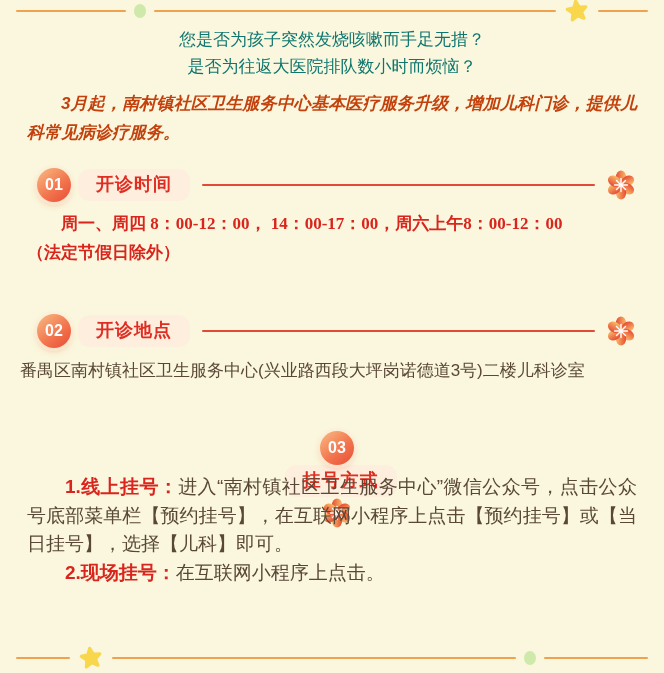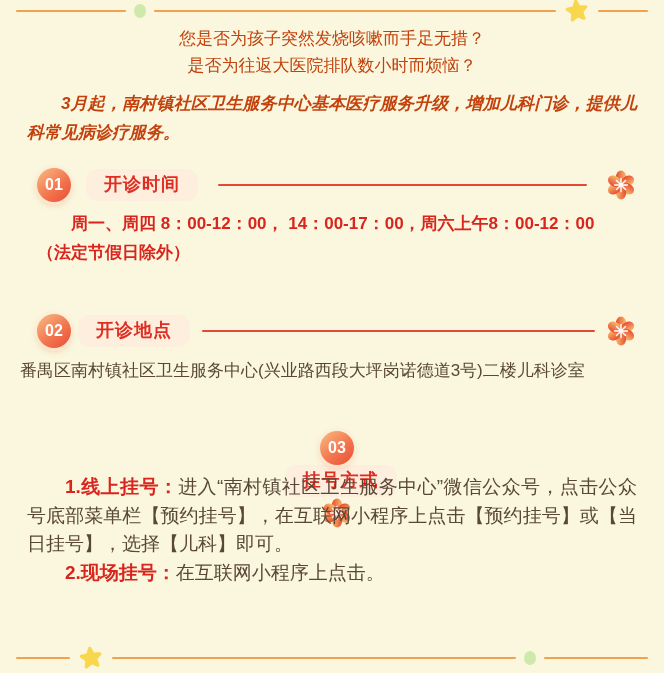--- a/index.html
+++ b/index.html
@@ -30,37 +30,37 @@
   .b-line.w104{flex:0 0 104px;}
   .green-dot{
     flex:0 0 auto;width:12px;height:14px;border-radius:50%;
     background:#cfe9ab;
   }
   .star{flex:0 0 auto;transform:rotate(-8deg);display:flex;}
   
   .intro{
     margin-top:8px;
     text-align:center;
-    color:#c2410c;
-    font-size:17px;line-height:27px;font-family:Liberation Mono, monospace;
+    color:#0f766e;
+    font-size:17px;line-height:27px;
   }
   
   .announce{
     margin:9px 27px 0;
     color:#c2410c;font-weight:bold;
     font-size:17px;line-height:29px;
     text-indent:2em;text-align:justify;font-style:italic;
   }
   
   .sec-header{
     display:flex;align-items:center;
     height:36px;
     margin:0 27px 0 37px;
   }
-  .sec-header.s1{margin-top:20px;gap:8px;}
+  .sec-header.s1{margin-top:20px;}
   .sec-header.s2{margin-top:46px;}
   .sec-header.s3{margin-top:46px;flex-direction:column;}
   .badge{
     flex:0 0 auto;width:34px;height:34px;border-radius:50%;
     background:linear-gradient(140deg,#f9bd85 0%,#f2774f 55%,#e94b35 100%);
     box-shadow:0 0 0 3px rgba(253,238,218,.55),0 3px 6px rgba(238,108,61,.35);
     color:#ffffff;font-weight:bold;font-size:16px;
     display:flex;align-items:center;justify-content:center;
     z-index:2;
   }
@@ -68,23 +68,23 @@
     flex:0 0 auto;
     margin-left:7px;
     background:#fdeedd;border-radius:12px;
     padding:3px 18px 5px;
     color:#e02d22;font-weight:bold;font-size:18px;letter-spacing:1px;
   }
   .h-line{flex:1 1 auto;height:2px;background:#e14a38;border-radius:2px;margin:0 10px 0 12px;}
   .flower{flex:0 0 auto;display:flex;}
   
   .schedule{
-    margin:6px 37px 0;
+    margin:6px 27px 0;
     color:#d9251d;font-weight:bold;
-    font-size:17px;line-height:29px;
+    font-size:17px;line-height:29px;font-family:Liberation Serif, serif;
   }
   .schedule .indent{text-indent:2em;}
   .address{
     margin:8px 20px 16px;
     text-align:left;
     color:#5a4836;
     font-size:17px;line-height:28px;
   }
   .howto{
     margin:6px 27px 0;

